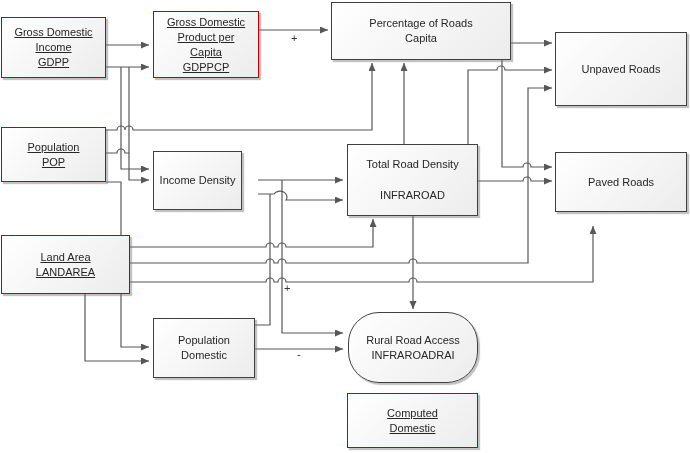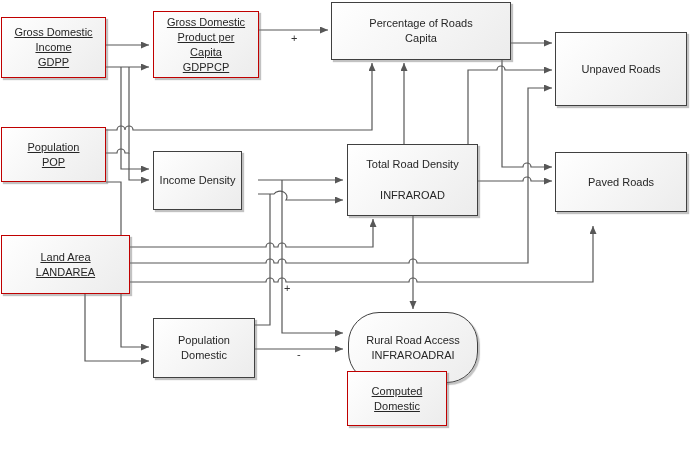--- a/index.html
+++ b/index.html
@@ -40,21 +40,21 @@
   #n-gdppcp   {left:153px;top:11px;  width:106px; height:67px;}
   #n-pct      {left:331px;top:2px;   width:180px; height:58px;}
   #n-unpaved  {left:555px;top:32px;  width:132px; height:74px;}
   #n-pop      {left:1px;  top:127px; width:105px; height:55px;}
   #n-incden   {left:153px;top:151px; width:89px; height:59px;}
   #n-infraroad{left:347px;top:144px; width:131px; height:72px;gap:16px;}
   #n-paved    {left:555px;top:152px; width:132px; height:60px;}
   #n-landarea {left:1px;  top:235px; width:129px; height:59px;}
   #n-popden   {left:153px;top:318px; width:102px; height:60px;}
   #n-rural    {left:348px;top:312px; width:130px; height:71px;border-radius:31px;}
-  #n-legend   {left:347px;top:371px; width:100px; height:55px;}
+  #n-legend   {left:347px;top:393px; width:131px; height:55px;}
 </style>
 </head>
 <body>
 
 <div id="stage" style="background: rgb(255, 255, 255);">
 
   <svg id="wires" viewBox="0 0 690 453">
     <defs>
       <marker id="arr" markerWidth="9" markerHeight="8" refX="8" refY="3.5" orient="auto" markerUnits="userSpaceOnUse">
         <path id="arrowhead-path" d="M0,0 L8,3.5 L0,7 Z" fill="#575757"></path>

